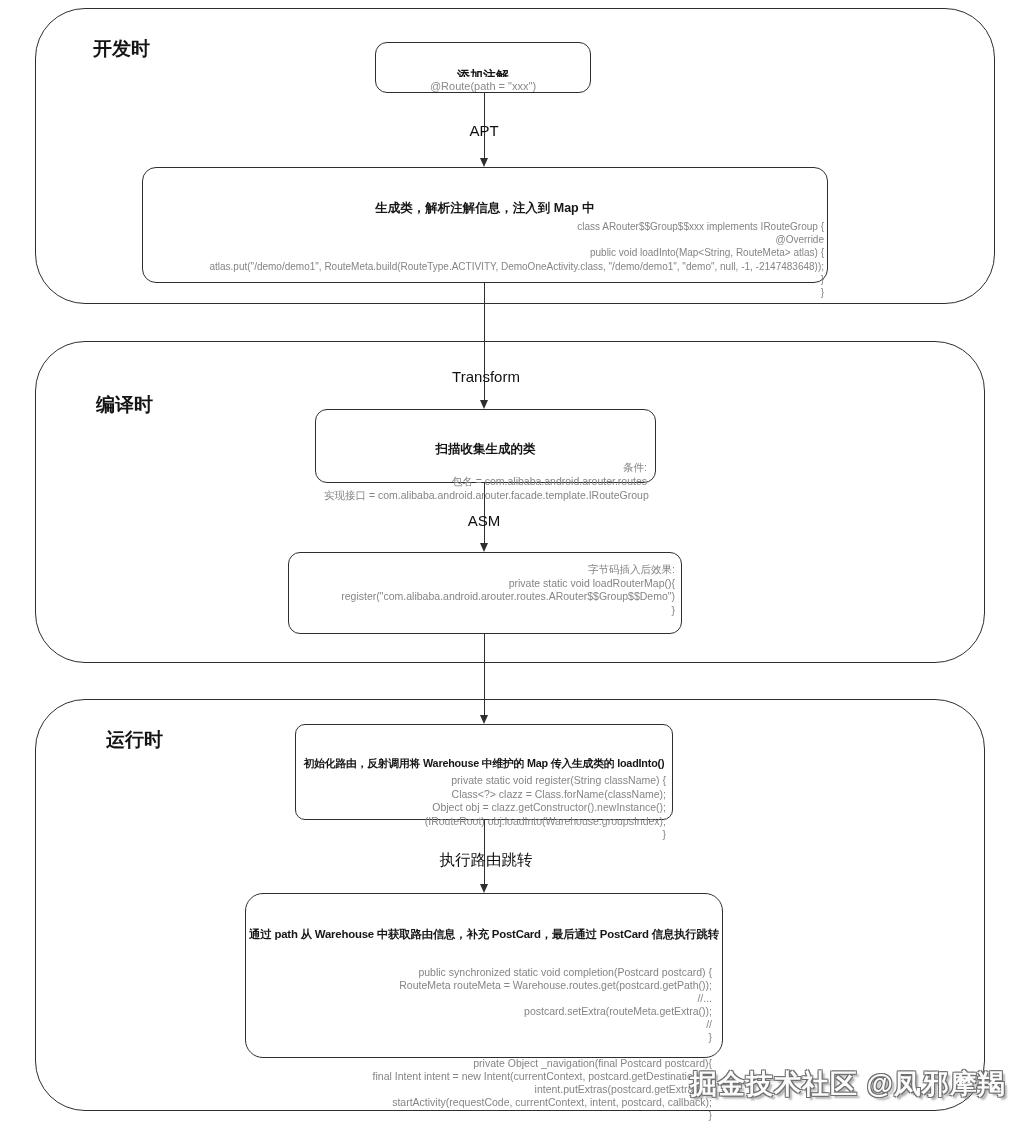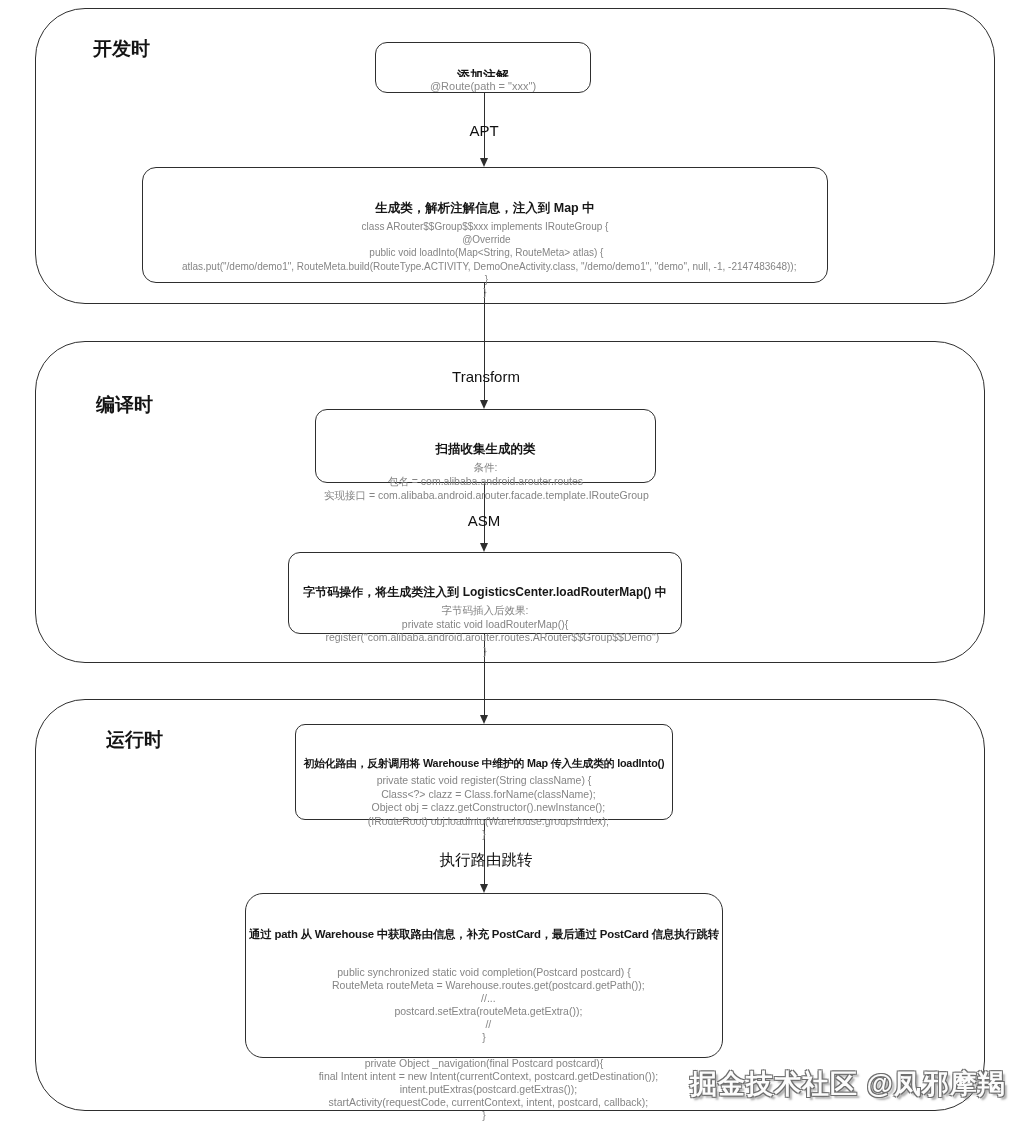--- a/index.html
+++ b/index.html
@@ -55,21 +55,21 @@
 
   .node-title { font-size:12.5px; font-weight:600; color:#161616; text-align:center; white-space:nowrap; overflow:hidden;margin-top:24px; }
   #node-annotate .node-title { font-size:13px; }
   #node-bytecode .node-title { font-size:12px; }
   #node-init .node-title     { font-size:10.8px; letter-spacing:-0.2px; }
   #node-jump .node-title     { font-size:11.4px; letter-spacing:-0.2px; }
 
   .node-sub { font-size:11px; color:#8a8a8a; text-align:center; margin-top:3px; }
 
   .node-code { font-size:10.5px; color:#858585; white-space:pre; line-height:13.6px;
-               margin-top:3px; padding:0 6px; overflow:hidden; text-align:center; }
+               margin-top:3px; padding:0 6px; overflow:hidden; text-align:right; }
   #node-generate .node-code { font-size:10px; line-height:13.2px; padding:0 3px; }
   #node-scan .node-code     { padding:0 8px; line-height:13.8px; }
   #node-jump .node-code     { line-height:13px; padding:0 10px; margin-top:24px; }
 
   
   .watermark { position:absolute; left:690px; top:1066px; z-index:4;
                font-size:27px; font-weight:bold; letter-spacing:1px; color:#fcfcfc;
                text-shadow:-1px -1px 0 #6e6e6e, 1px -1px 0 #6e6e6e,
                            -1px 1px 0 #6e6e6e, 1px 1px 0 #6e6e6e,
                            3px 3px 2px rgba(110,110,110,0.55); }
@@ -122,21 +122,20 @@
   </div>
 
   <div class="node" id="node-scan">
     <div class="node-title">扫描收集生成的类</div>
     <div class="node-code">条件:
 包名 = com.alibaba.android.arouter.routes
 实现接口 = com.alibaba.android.arouter.facade.template.IRouteGroup</div>
   </div>
 
   <div class="node" id="node-bytecode">
-    <div class="node-title">字节码操作，将生成类注入到 LogisticsCenter.loadRouterMap() 中</div>
     <div class="node-code">字节码插入后效果:
 private static void loadRouterMap(){
      register("com.alibaba.android.arouter.routes.ARouter$$Group$$Demo")
 }</div>
   </div>
 
   <div class="node" id="node-init">
     <div class="node-title">初始化路由，反射调用将 Warehouse 中维护的 Map 传入生成类的 loadInto()</div>
     <div class="node-code">private static void register(String className) {
    Class&lt;?&gt; clazz = Class.forName(className);

